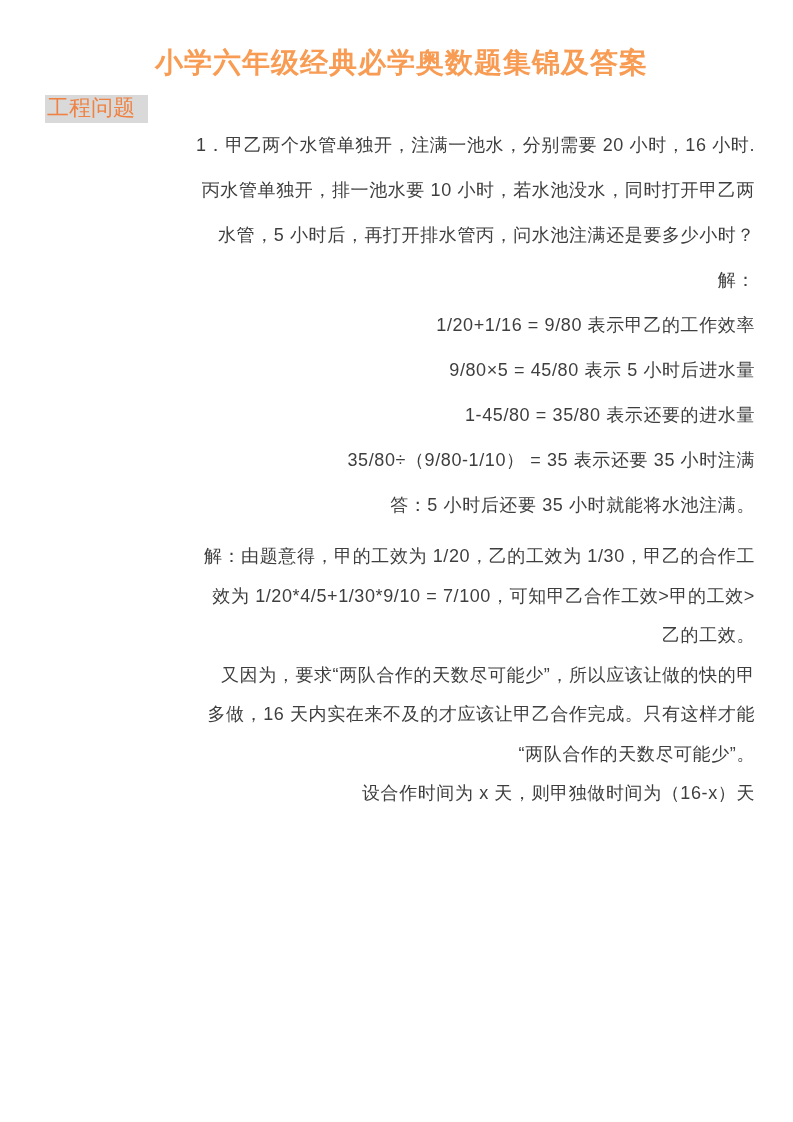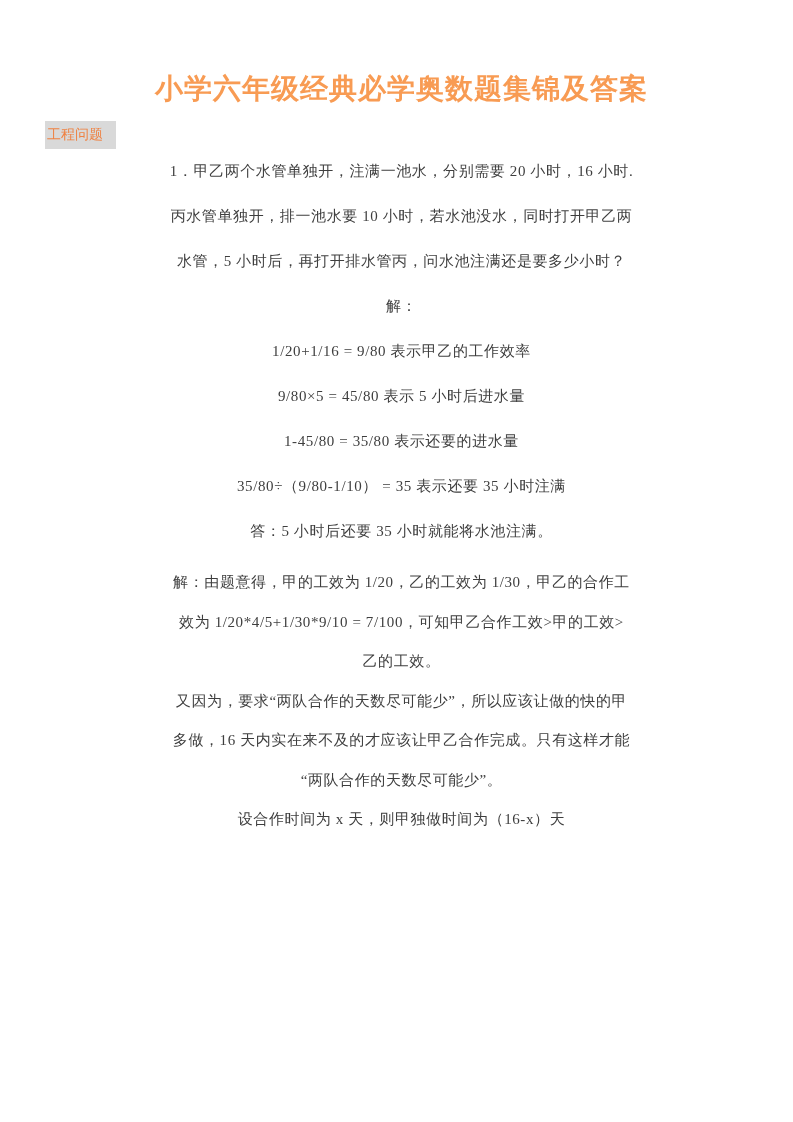--- a/index.html
+++ b/index.html
@@ -7,54 +7,53 @@
     padding: 0;
     background: #ffffff;
   }
   .page {
     position: relative;
     width: 793px;
     height: 1122px;
     box-sizing: border-box;
     background: var(--page_bg, #ffffff);
     font-family: "Liberation Sans", sans-serif;
-    padding: 72px 38px 0 48px;
+    padding: 46px 38px 0 48px;
     overflow: hidden;
   }
   .doc-title {
     margin: 0;
     text-align: center;
     font-size: 28px;
     line-height: 34px;
     font-weight: 700;
     letter-spacing: 1px;
     color: var(--title, #F89B53);
   }
   .section-header-row {
     margin-top: 15px;
     margin-left: -3px;
     height: 28px;
   }
   .section-header {
     display: inline-block;
     background: var(--section_bg, #D9D9D9);
     color: var(--section_text, #EF8243);
-    font-size: 14px;
+    font-size: 22px;
     line-height: 26px;
     padding: 0 13px 2px 2px;
     font-weight: 400;
   }
   .para {
-    font-size: 15px;
+    font-size: 18px;
     line-height: 45px;
     letter-spacing: 0.6px;
     color: var(--body_text, #3E3E3E);
     white-space: pre-line;
-    text-align: center;
-    font-family: Liberation Serif, serif;
+    text-align: right;
   }
   .problem-1 {
     margin-top: 0;
   }
   .problem-2 {
     margin-top: 17px;
   }
   .problem-2 .solution {
     line-height: 39.5px;
     margin-top: -8px;

